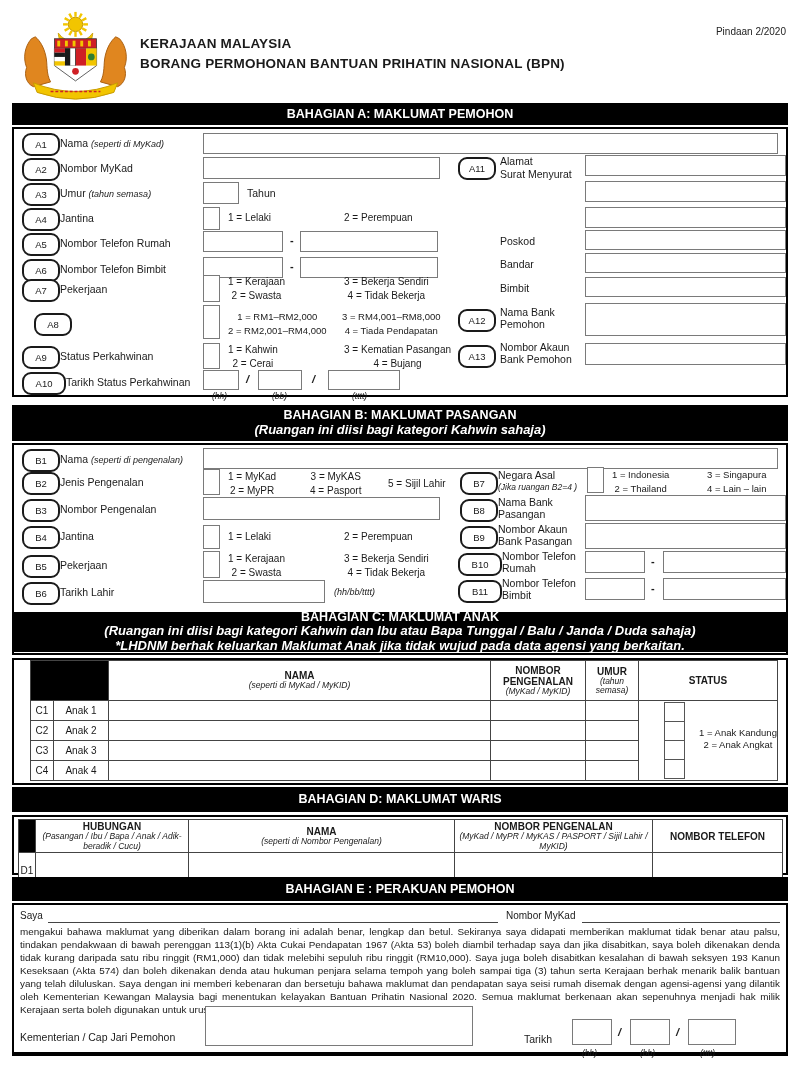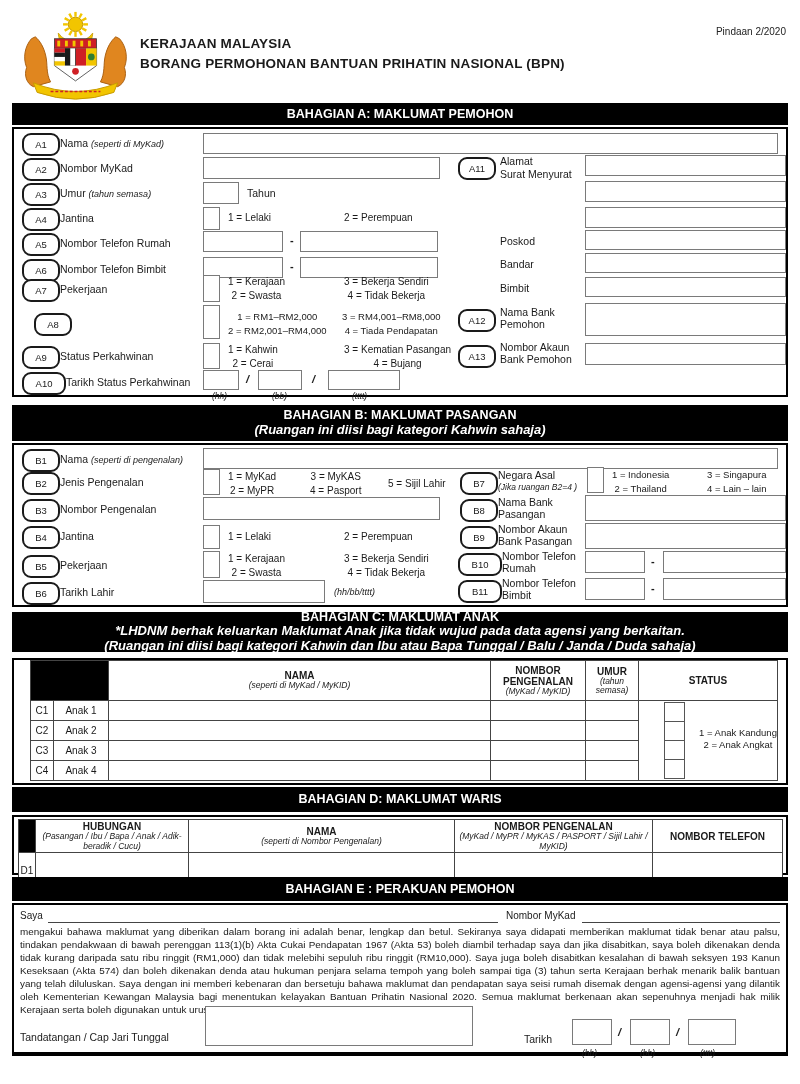--- a/index.html
+++ b/index.html
@@ -201,21 +201,21 @@
     <div class="badge" style="left:444px;top:216px">A13</div>
     <div class="lbl wrap" style="left:486px;top:212px;width:82px">Nombor Akaun Bank Pemohon</div>
     <div class="inp" style="left:571px;top:214px;width:201px;height:22px"></div>
   </div>
 
   <div class="bar" style="top:405px;height:36px">
     <div class="t">BAHAGIAN B: MAKLUMAT PASANGAN</div>
     <div class="st">(Ruangan ini diisi bagi kategori Kahwin sahaja)</div>
   </div>
 
-  <div class="sec" style="top:443px;height:164px">
+  <div class="sec" style="top:443px;height:212px">
 
     <div class="badge" style="left:8px;top:4px">B1</div>
     <div class="lbl" style="left:46px;top:8px">
       <span>Nama</span>
       <span class="note">(seperti di pengenalan)</span></div>
     <div class="inp" style="left:189px;top:3px;width:575px;height:21px"></div>
 
     <div class="badge" style="left:8px;top:27px">B2</div>
     <div class="lbl" style="left:46px;top:31px">Jenis Pengenalan</div>
     <div class="chk" style="left:189px;top:24px;height:26px"></div>
@@ -285,22 +285,22 @@
 
     <div class="badge w" style="left:444px;top:135px">B11</div>
     <div class="lbl wrap" style="left:488px;top:132px;width:80px">Nombor Telefon Bimbit</div>
     <div class="inp" style="left:571px;top:133px;width:60px;height:22px"></div>
     <div class="sym" style="left:637px;top:137px">-</div>
     <div class="inp" style="left:649px;top:133px;width:123px;height:22px"></div>
   </div>
 
   <div class="bar" style="top:612px;height:40px">
     <div class="t">BAHAGIAN C: MAKLUMAT ANAK</div>
+    <div class="st">(Ruangan ini diisi bagi kategori Kahwin dan Ibu atau Bapa Tunggal / Balu / Janda / Duda sahaja)</div>
     <div class="st">*LHDNM berhak keluarkan Maklumat Anak jika tidak wujud pada data agensi yang berkaitan.</div>
-    <div class="st">(Ruangan ini diisi bagi kategori Kahwin dan Ibu atau Bapa Tunggal / Balu / Janda / Duda sahaja)</div>
   </div>
 
   <div class="sec" style="top:658px;height:127px">
     <table class="frm" style="left:16px;top:0px;width:747px">
       <colgroup>
           <col style="width:23px">
           <col style="width:55px">
           <col style="width:382px">
         <col style="width:95px">
           <col style="width:53px">
@@ -414,21 +414,21 @@
   <div class="bar" style="top:877px;height:24px">
     <div class="t">BAHAGIAN E : PERAKUAN PEMOHON</div>
   </div>
 
   <div class="sec" style="top:903px;height:153px;border-bottom-width:4px">
     <div class="lbl" style="left:6px;top:5px;font-size:10px">Saya</div>
     <div class="uline" style="left:34px;top:3px;width:450px"></div>
     <div class="lbl" style="left:492px;top:5px;font-size:10px">Nombor MyKad</div>
     <div class="uline" style="left:568px;top:3px;width:198px"></div>
     <div class="para" style="left:6px;top:20px;width:760px">mengakui bahawa maklumat yang diberikan dalam borang ini adalah benar, lengkap dan betul. Sekiranya saya didapati memberikan maklumat tidak benar atau palsu, tindakan pendakwaan di bawah perenggan 113(1)(b) Akta Cukai Pendapatan 1967 (Akta 53) boleh diambil terhadap saya dan jika disabitkan, saya boleh dikenakan denda tidak kurang daripada satu ribu ringgit (RM1,000) dan tidak melebihi sepuluh ribu ringgit (RM10,000). Saya juga boleh disabitkan kesalahan di bawah seksyen 193 Kanun Keseksaan (Akta 574) dan boleh dikenakan denda atau hukuman penjara selama tempoh yang boleh sampai tiga (3) tahun serta Kerajaan berhak menarik balik bantuan yang telah diluluskan. Saya dengan ini memberi kebenaran dan bersetuju bahawa maklumat dan pendapatan saya seisi rumah disemak dengan agensi-agensi yang dilantik oleh Kementerian Kewangan Malaysia bagi menentukan kelayakan Bantuan Prihatin Nasional 2020. Semua maklumat berkenaan akan sepenuhnya menjadi hak milik Kerajaan serta boleh digunakan untuk urusan atau program rasmi Kerajaan.</div>
-    <div class="lbl" style="left:6px;top:126px">Tandatangan / Cap Jari Tunggal</div>
+    <div class="lbl" style="left:6px;top:126px">Kementerian / Cap Jari Pemohon</div>
     <div class="inp" style="left:191px;top:101px;width:268px;height:40px"></div>
     <div class="lbl" style="left:510px;top:128px">Tarikh</div>
     <div class="inp" style="left:558px;top:114px;width:40px;height:26px"></div>
     <div class="sym" style="left:604px;top:121px;font-style:italic">/</div>
     <div class="inp" style="left:616px;top:114px;width:40px;height:26px"></div>
     <div class="sym" style="left:662px;top:121px;font-style:italic">/</div>
     <div class="inp" style="left:674px;top:114px;width:48px;height:26px"></div>
     <div class="hint" style="left:568px;top:143px">(hh)</div>
     <div class="hint" style="left:626px;top:143px">(bb)</div>
     <div class="hint" style="left:686px;top:143px">(tttt)</div>

